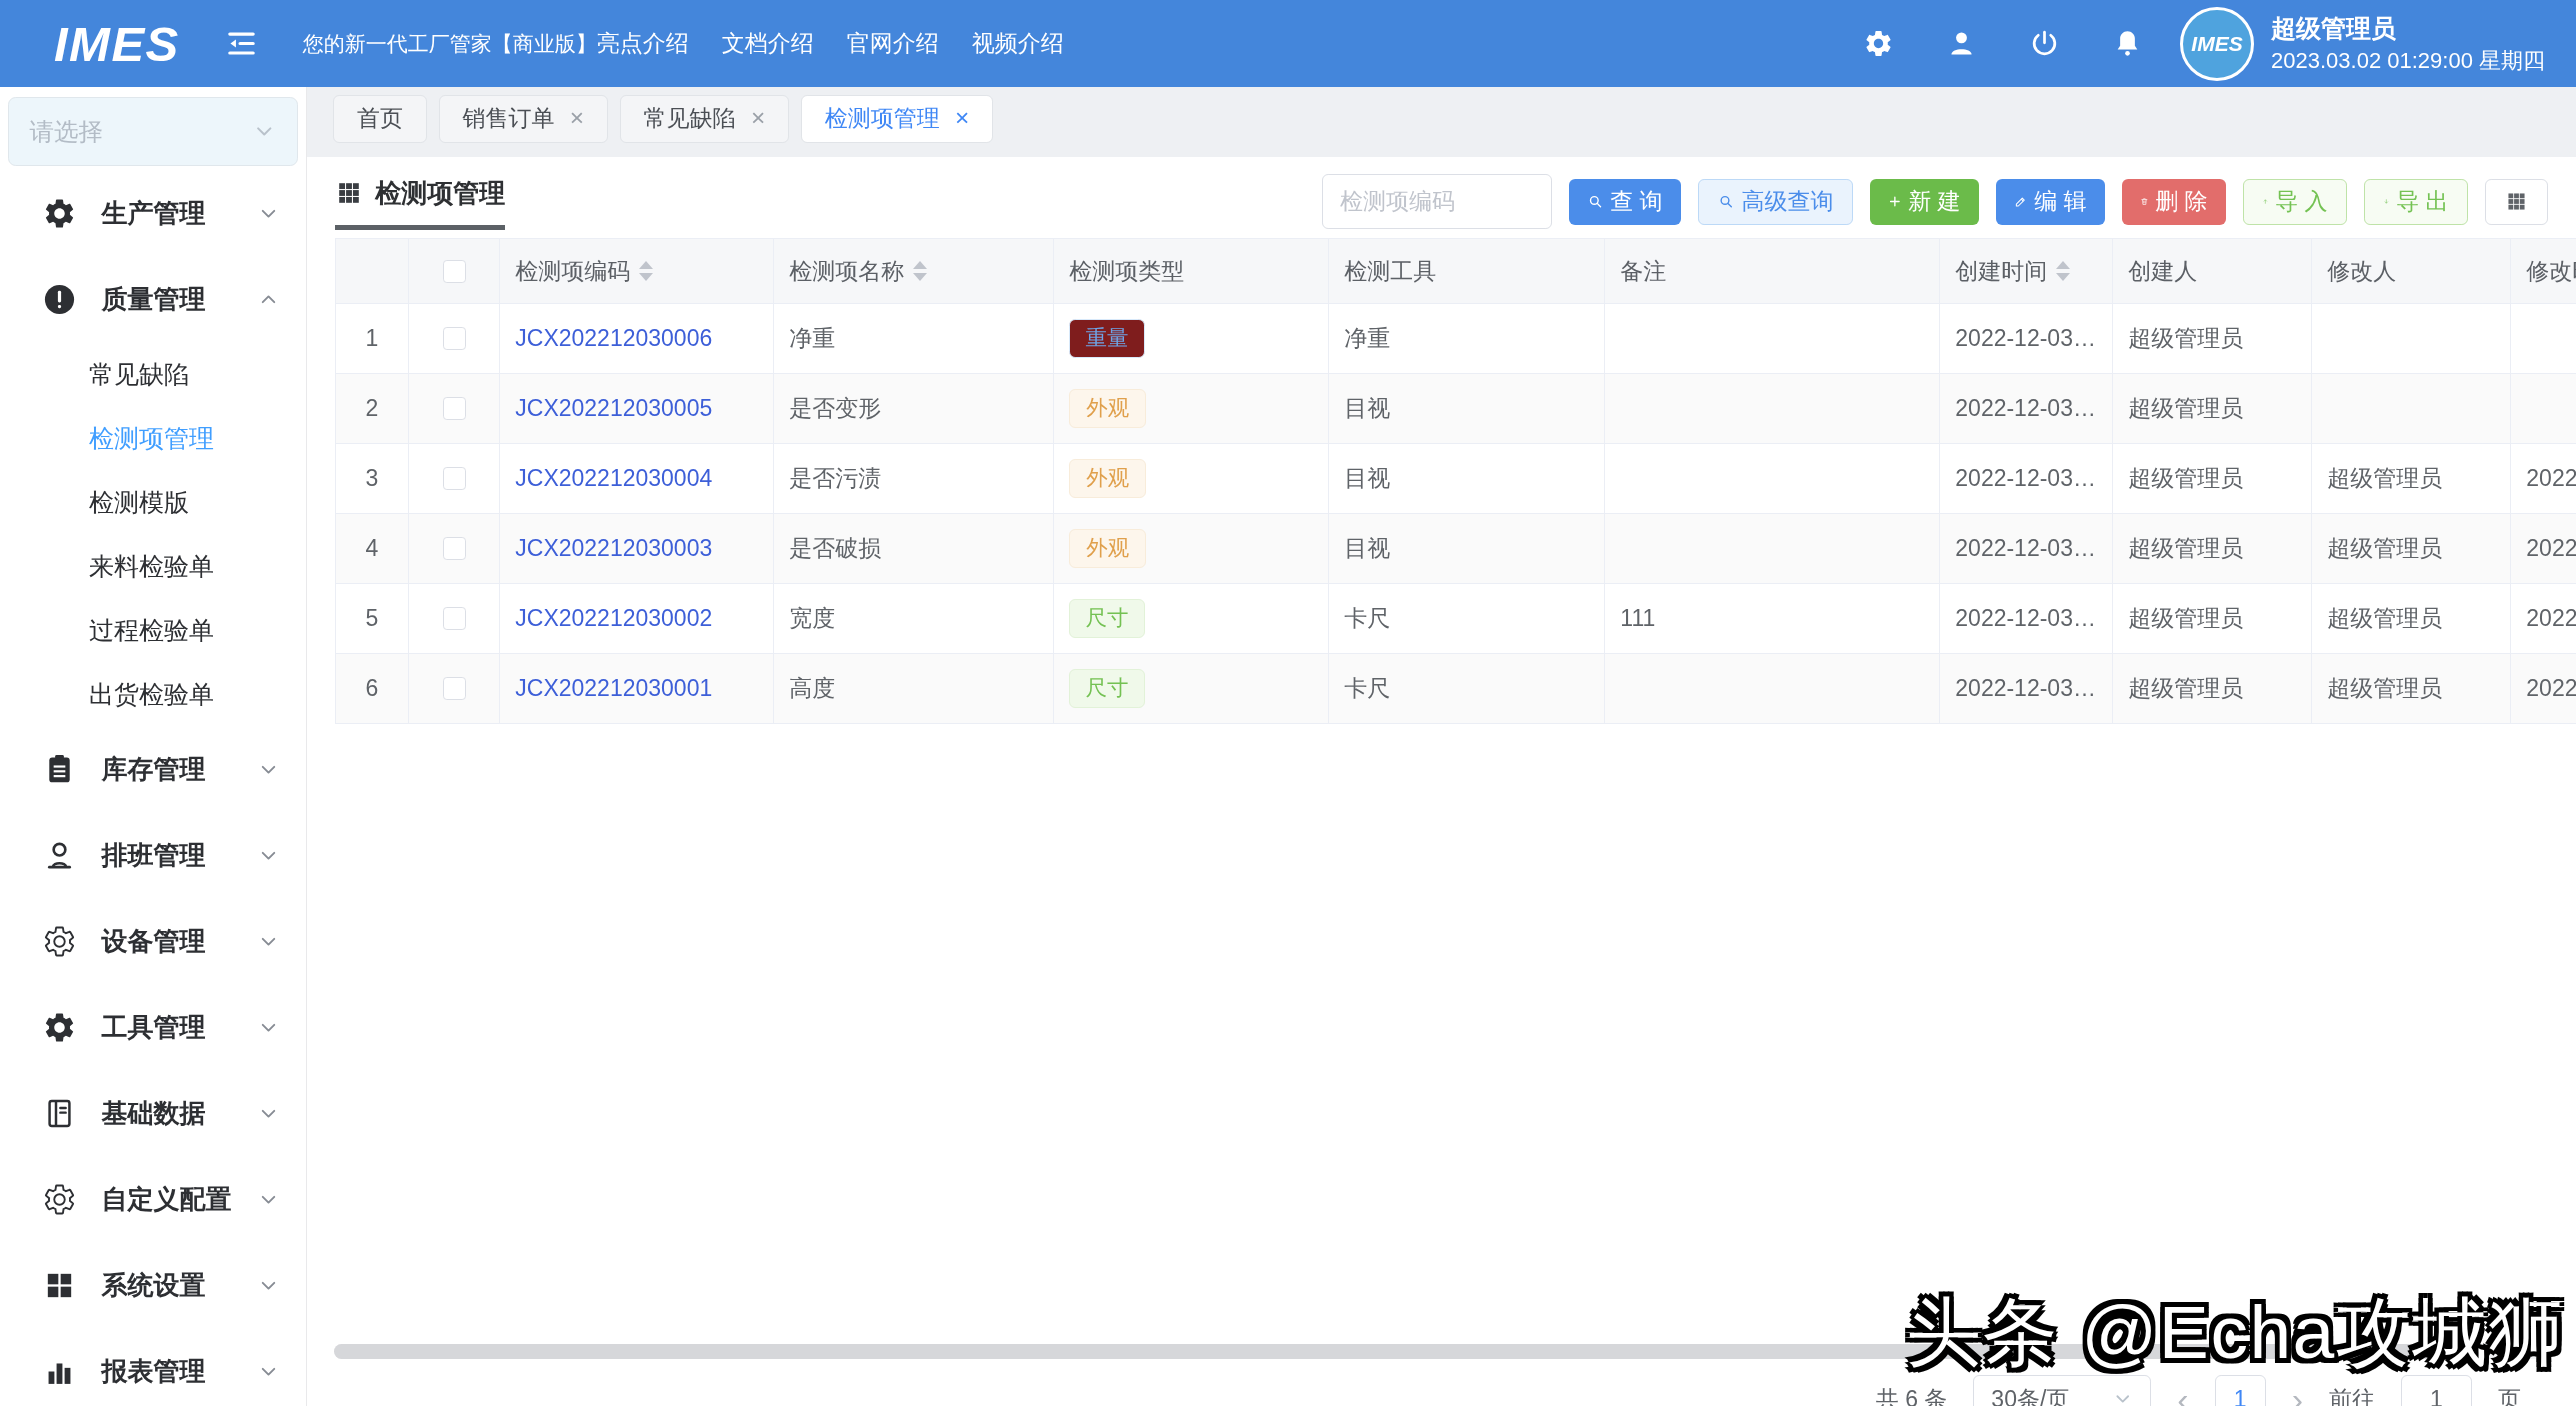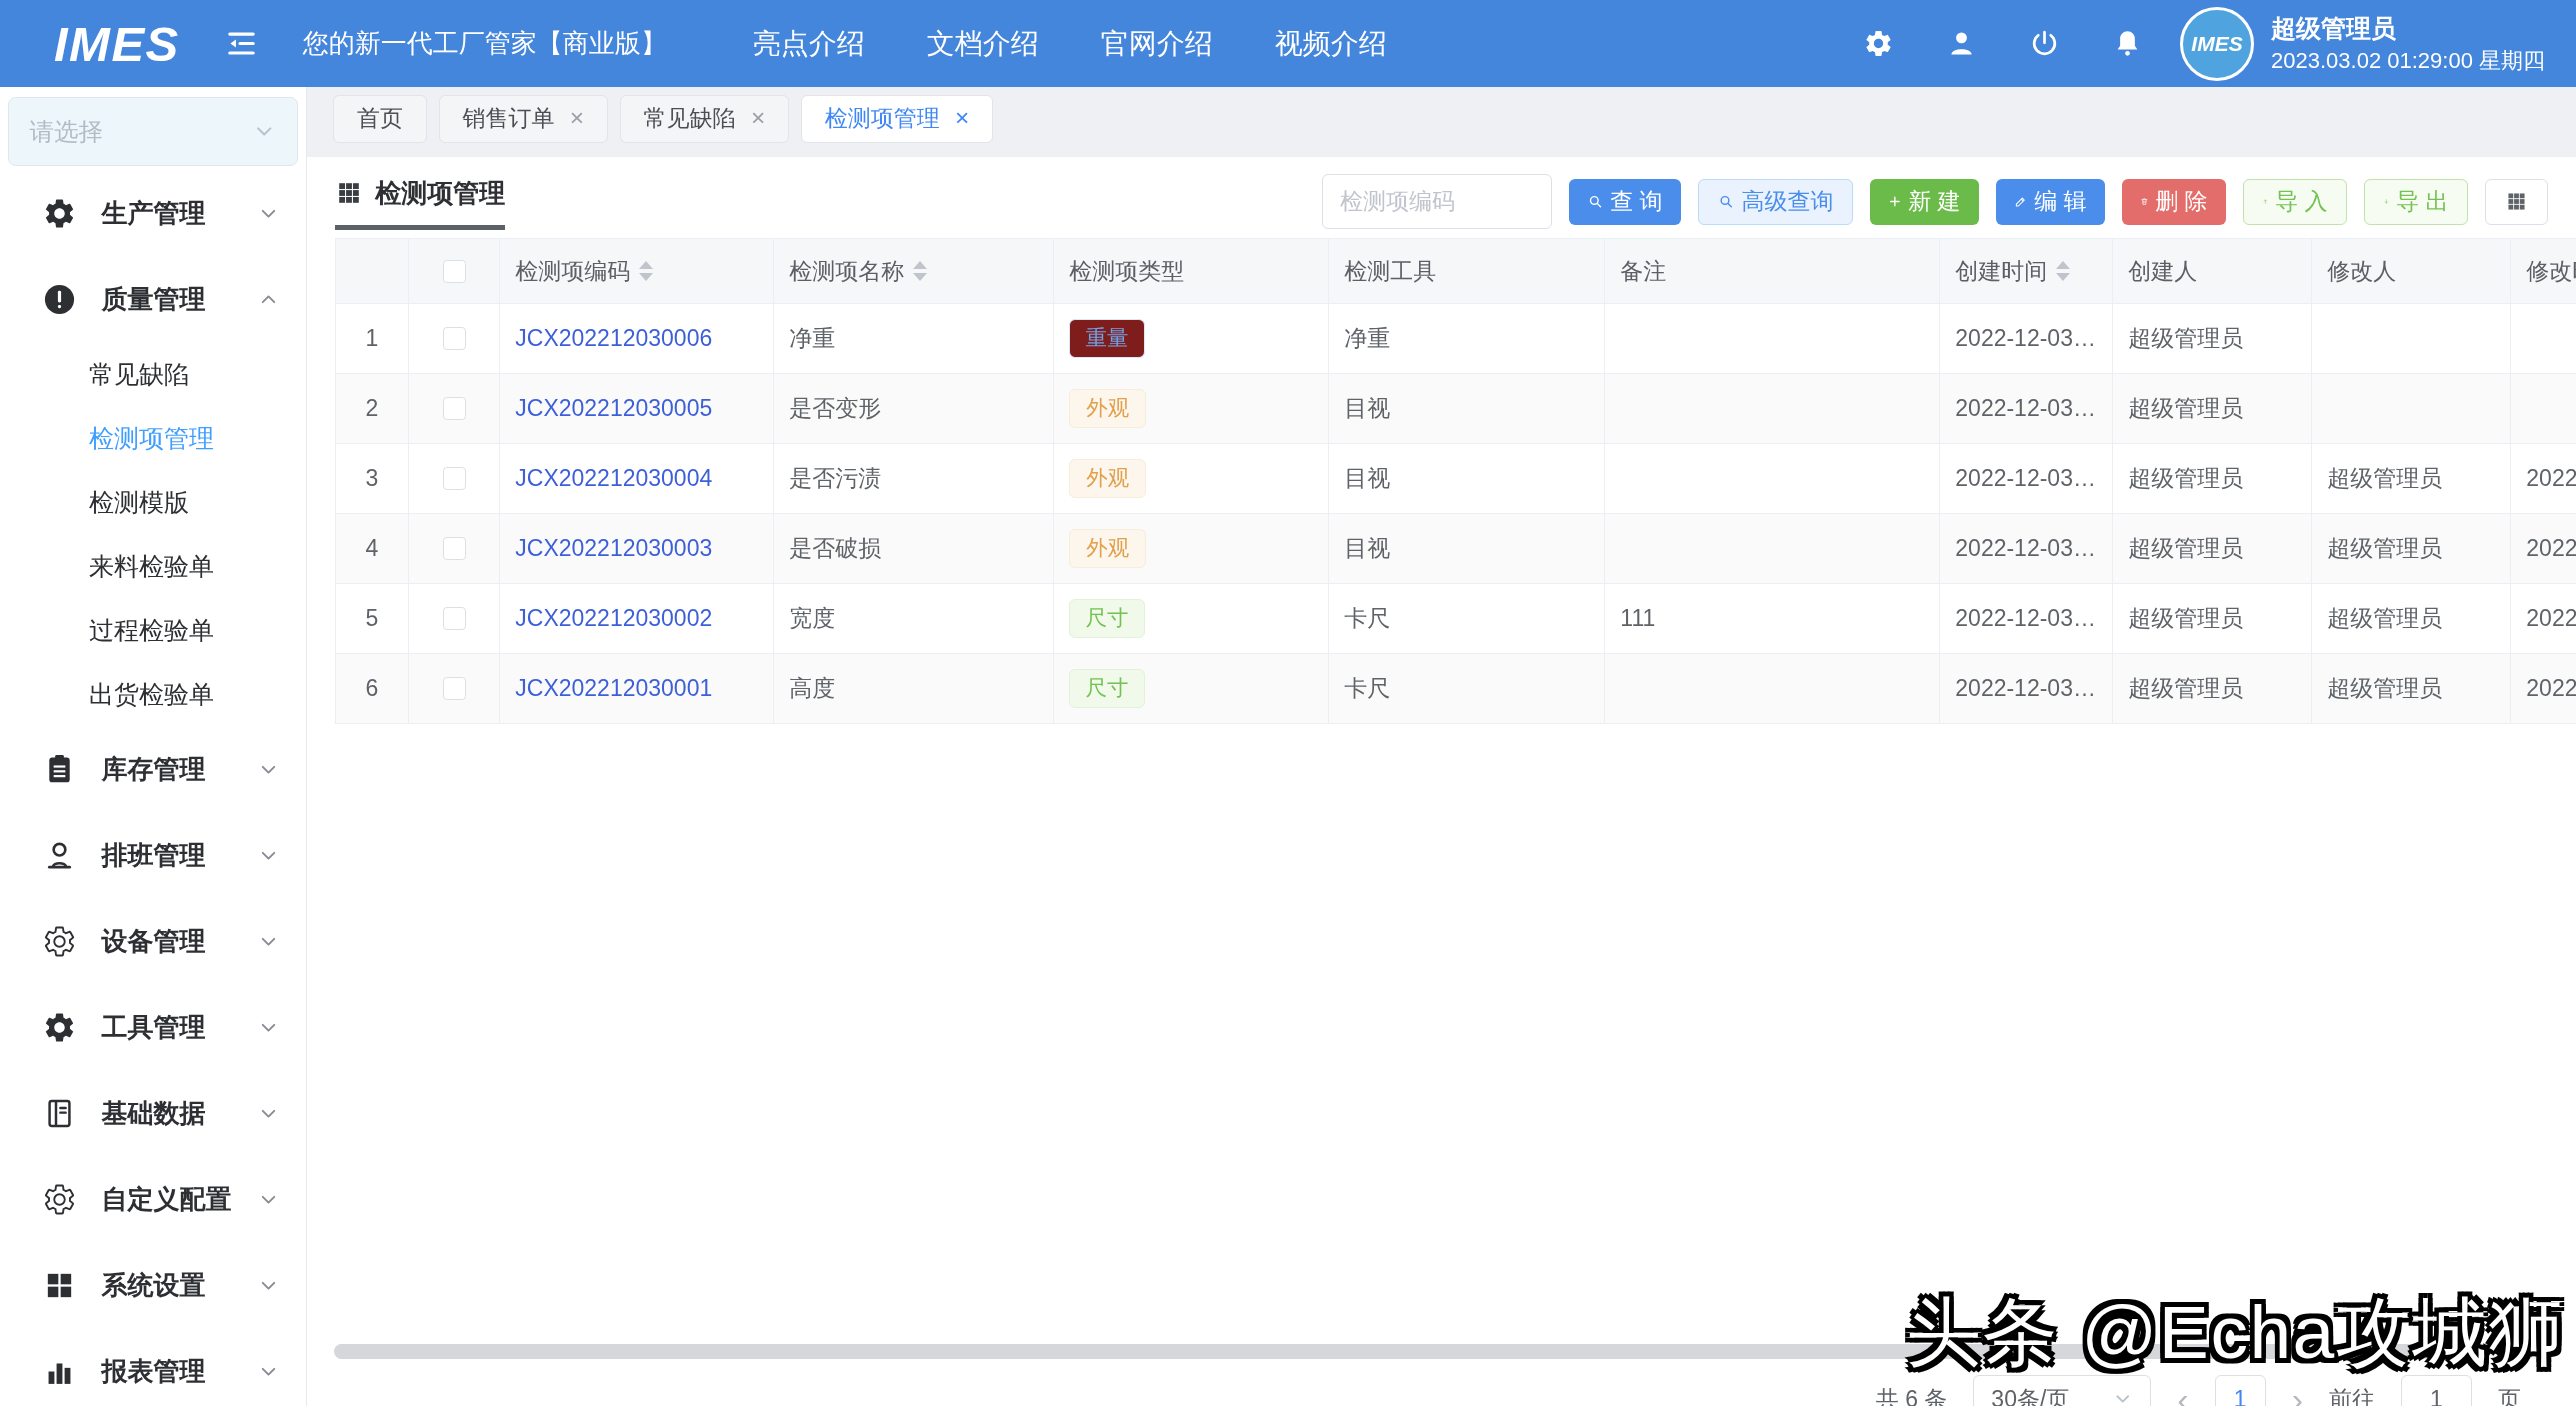--- a/index.html
+++ b/index.html
@@ -15,22 +15,22 @@
   svg.ic { display:block; }
   .fillc { fill:currentColor; }
 
   
   .topbar {
     position:absolute; left:0; top:0; width:2576px; height:87px;
     background:#4486db; display:flex; align-items:center; color:#fff;
   }
   .logo { margin-left:54px; font-size:49px; font-weight:900; font-style:italic; letter-spacing:1.5px; }
   .hamburger { margin-left:44px; width:35px; height:35px; color:#fff; cursor:pointer; }
-  .app-title { margin-left:44px; font-size:26px; }
-  .topnav { display:flex; gap:62px; margin-left:86px; font-size:28px; }
+  .app-title { margin-left:44px; font-size:21px; }
+  .topnav { display:flex; gap:33px; font-size:23px; }
   .topnav .navlink { cursor:pointer; }
   .topbar-right { margin-left:auto; display:flex; align-items:center; margin-right:31px; }
   .tb-iconbtn { width:31px; height:31px; margin-left:52px; color:#fff; cursor:pointer; }
   .avatar {
     width:74px; height:74px; border-radius:50%; background:#4fa3de; border:3.1px solid #fff;
     margin-left:37px; display:flex; align-items:center; justify-content:center;
     font-size:21px; font-weight:900; font-style:italic; flex:none;
   }
   .user-meta { margin-left:17px; line-height:1.35; }
   .user-name { font-size:25px; font-weight:bold; }

